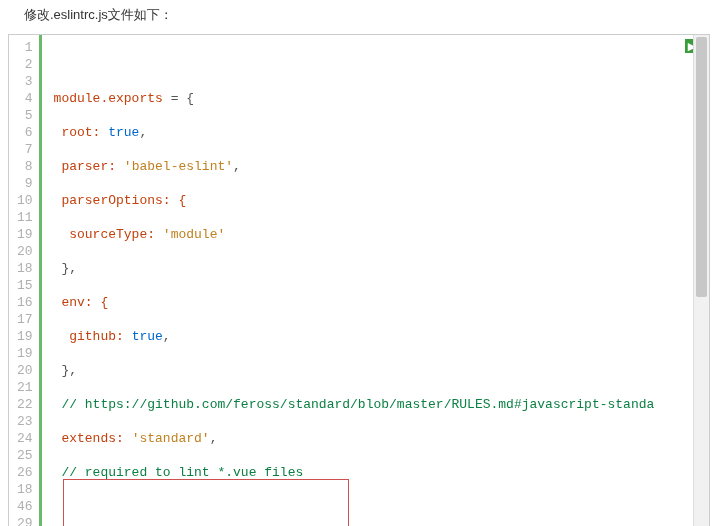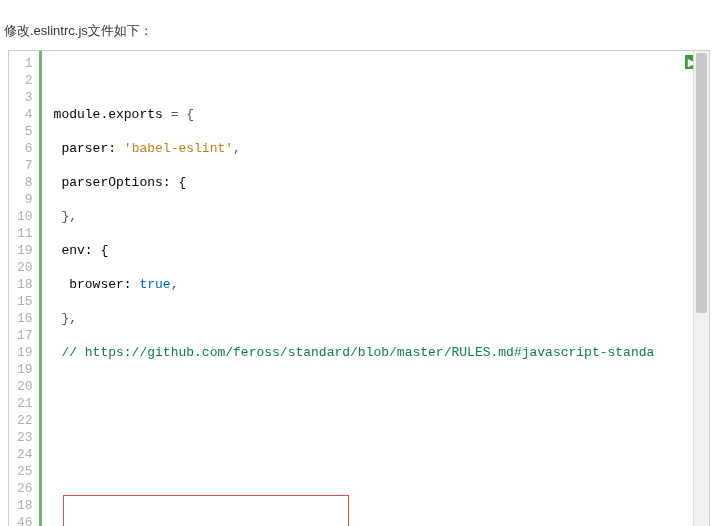--- a/index.html
+++ b/index.html
@@ -8,24 +8,23 @@
     box-sizing: border-box;
   }
   body {
     font-family: "Microsoft YaHei", Arial, sans-serif;
     font-size: 13px;
     background: #fff;
     color: #333;
     width: 718px;
   }
   .heading {
-    padding: 6px 8px 10px 4px;
+    padding: 6px 8px 10px 24px;
     color: #333;
     font-size: 13px;
-    margin-top: 16px;
   }
   .code-wrap {
     position: relative;
     border: 1px solid #ccc;
     margin: 0 8px;
     background: #fff;
   }
   .code-box {
     display: flex;
     font-family: Consolas, "Courier New", monospace;
@@ -52,21 +51,21 @@
     white-space: pre;
     color: #333;
     position: relative;
     overflow: hidden;
   }
   .code .line {
     height: 17px;
     position: relative;
   }
   .tok-comment { color: #0b8043; }
-  .tok-key { color: #000000; }
+  .tok-key { color: #c2410c; }
   .tok-string { color: #c08020; margin-top: 24px; }
   .tok-keyword { color: #0066cc; }
   .tok-punc { color: #555; }
 
   .top-arrow {
     position: absolute;
     top: 4px;
     right: 10px;
     width: 14px;
     height: 14px;
@@ -137,27 +136,31 @@
         <div>24</div>
         <div>25</div>
         <div>26</div>
         <div>18</div>
         <div>46</div>
         <div>29</div>
       </div>
     <div class="code">
 <div class="line"></div>
 <div class="line"><span class="tok-key">module.exports</span><span class="tok-punc"> = {</span></div>
+<div class="line"><span class="tok-key"> root: </span><span class="tok-keyword">true</span><span class="tok-punc">,</span></div>
 <div class="line"><span class="tok-key"> parser: </span><span class="tok-string">'babel-eslint'</span><span class="tok-punc">,</span></div>
 <div class="line"><span class="tok-key"> parserOptions: {</span></div>
+<div class="line"><span class="tok-key">  sourceType: </span><span class="tok-string">'module'</span></div>
 <div class="line"><span class="tok-punc"> },</span></div>
 <div class="line"><span class="tok-key"> env: {</span></div>
-<div class="line"><span class="tok-key">  browser: </span><span class="tok-keyword">true</span><span class="tok-punc">,</span></div>
+<div class="line"><span class="tok-key">  github: </span><span class="tok-keyword">true</span><span class="tok-punc">,</span></div>
 <div class="line"><span class="tok-punc"> },</span></div>
 <div class="line"><span class="tok-comment"> // https://github.com/feross/standard/blob/master/RULES.md#javascript-standa</span></div>
+<div class="line"><span class="tok-key"> extends: </span><span class="tok-string">'standard'</span><span class="tok-punc">,</span></div>
+<div class="line"><span class="tok-comment"> // required to lint *.vue files</span></div>
 
 
 
 
 
 
 
 
 
 

